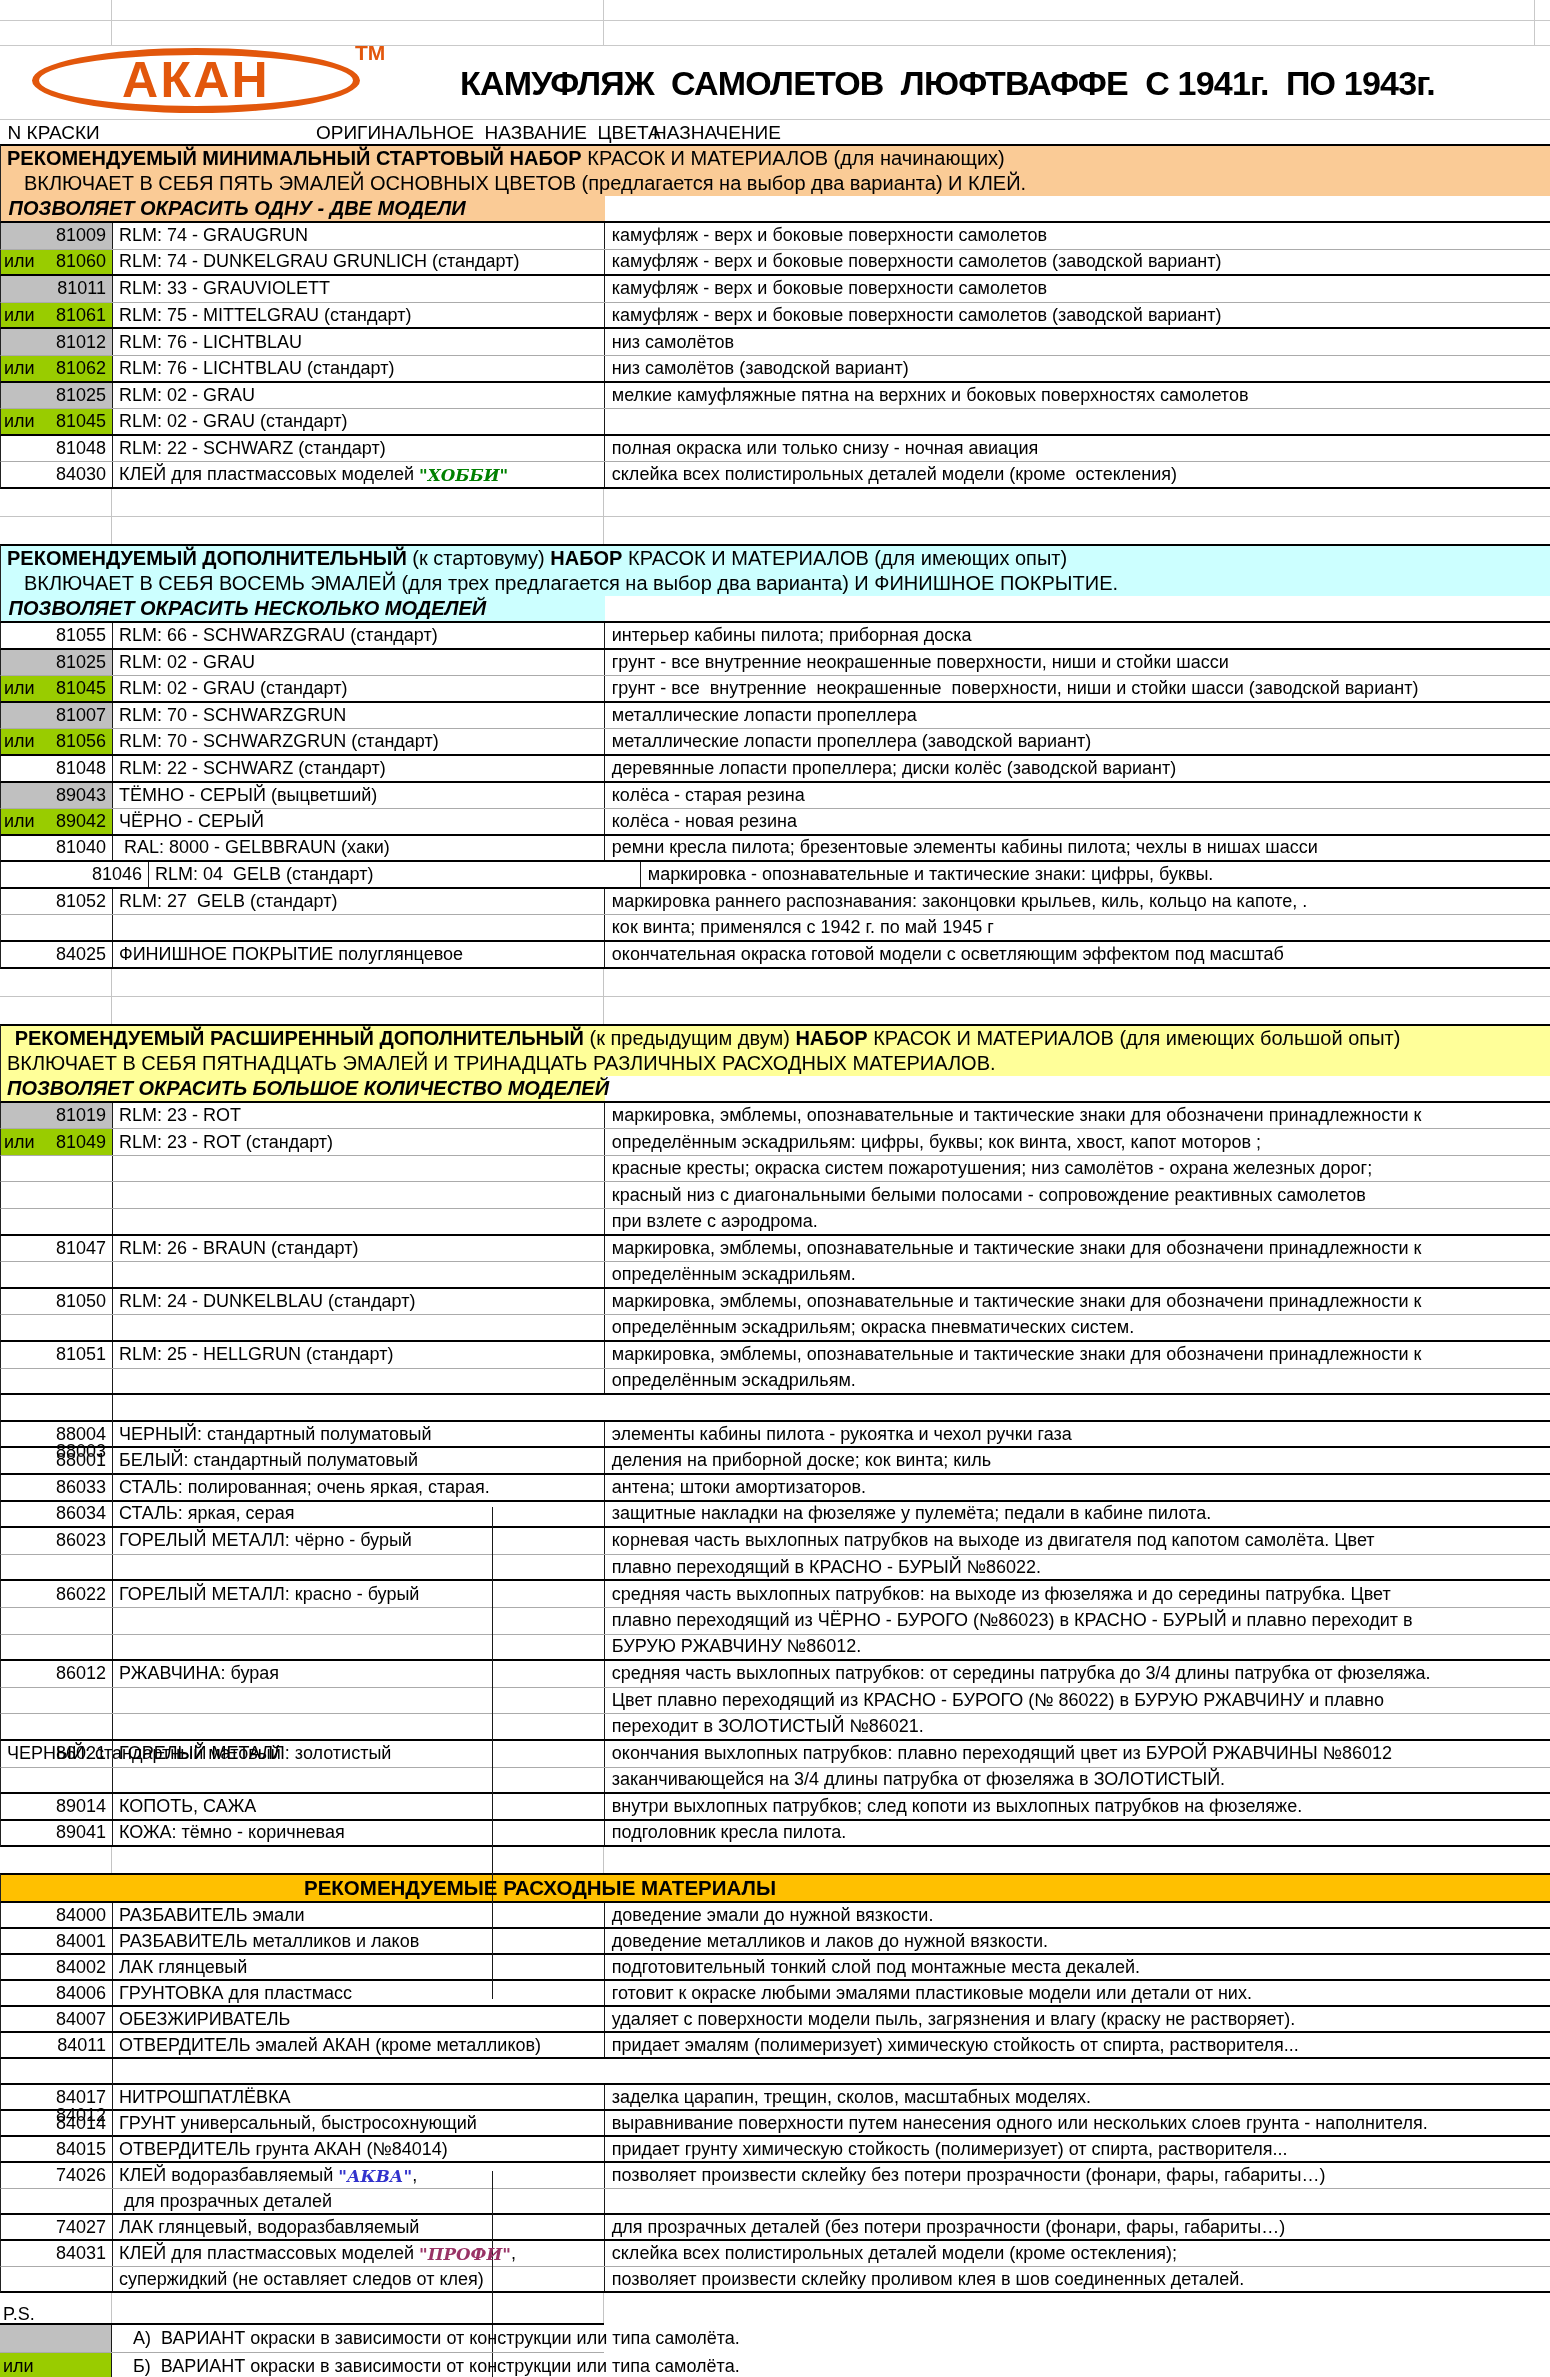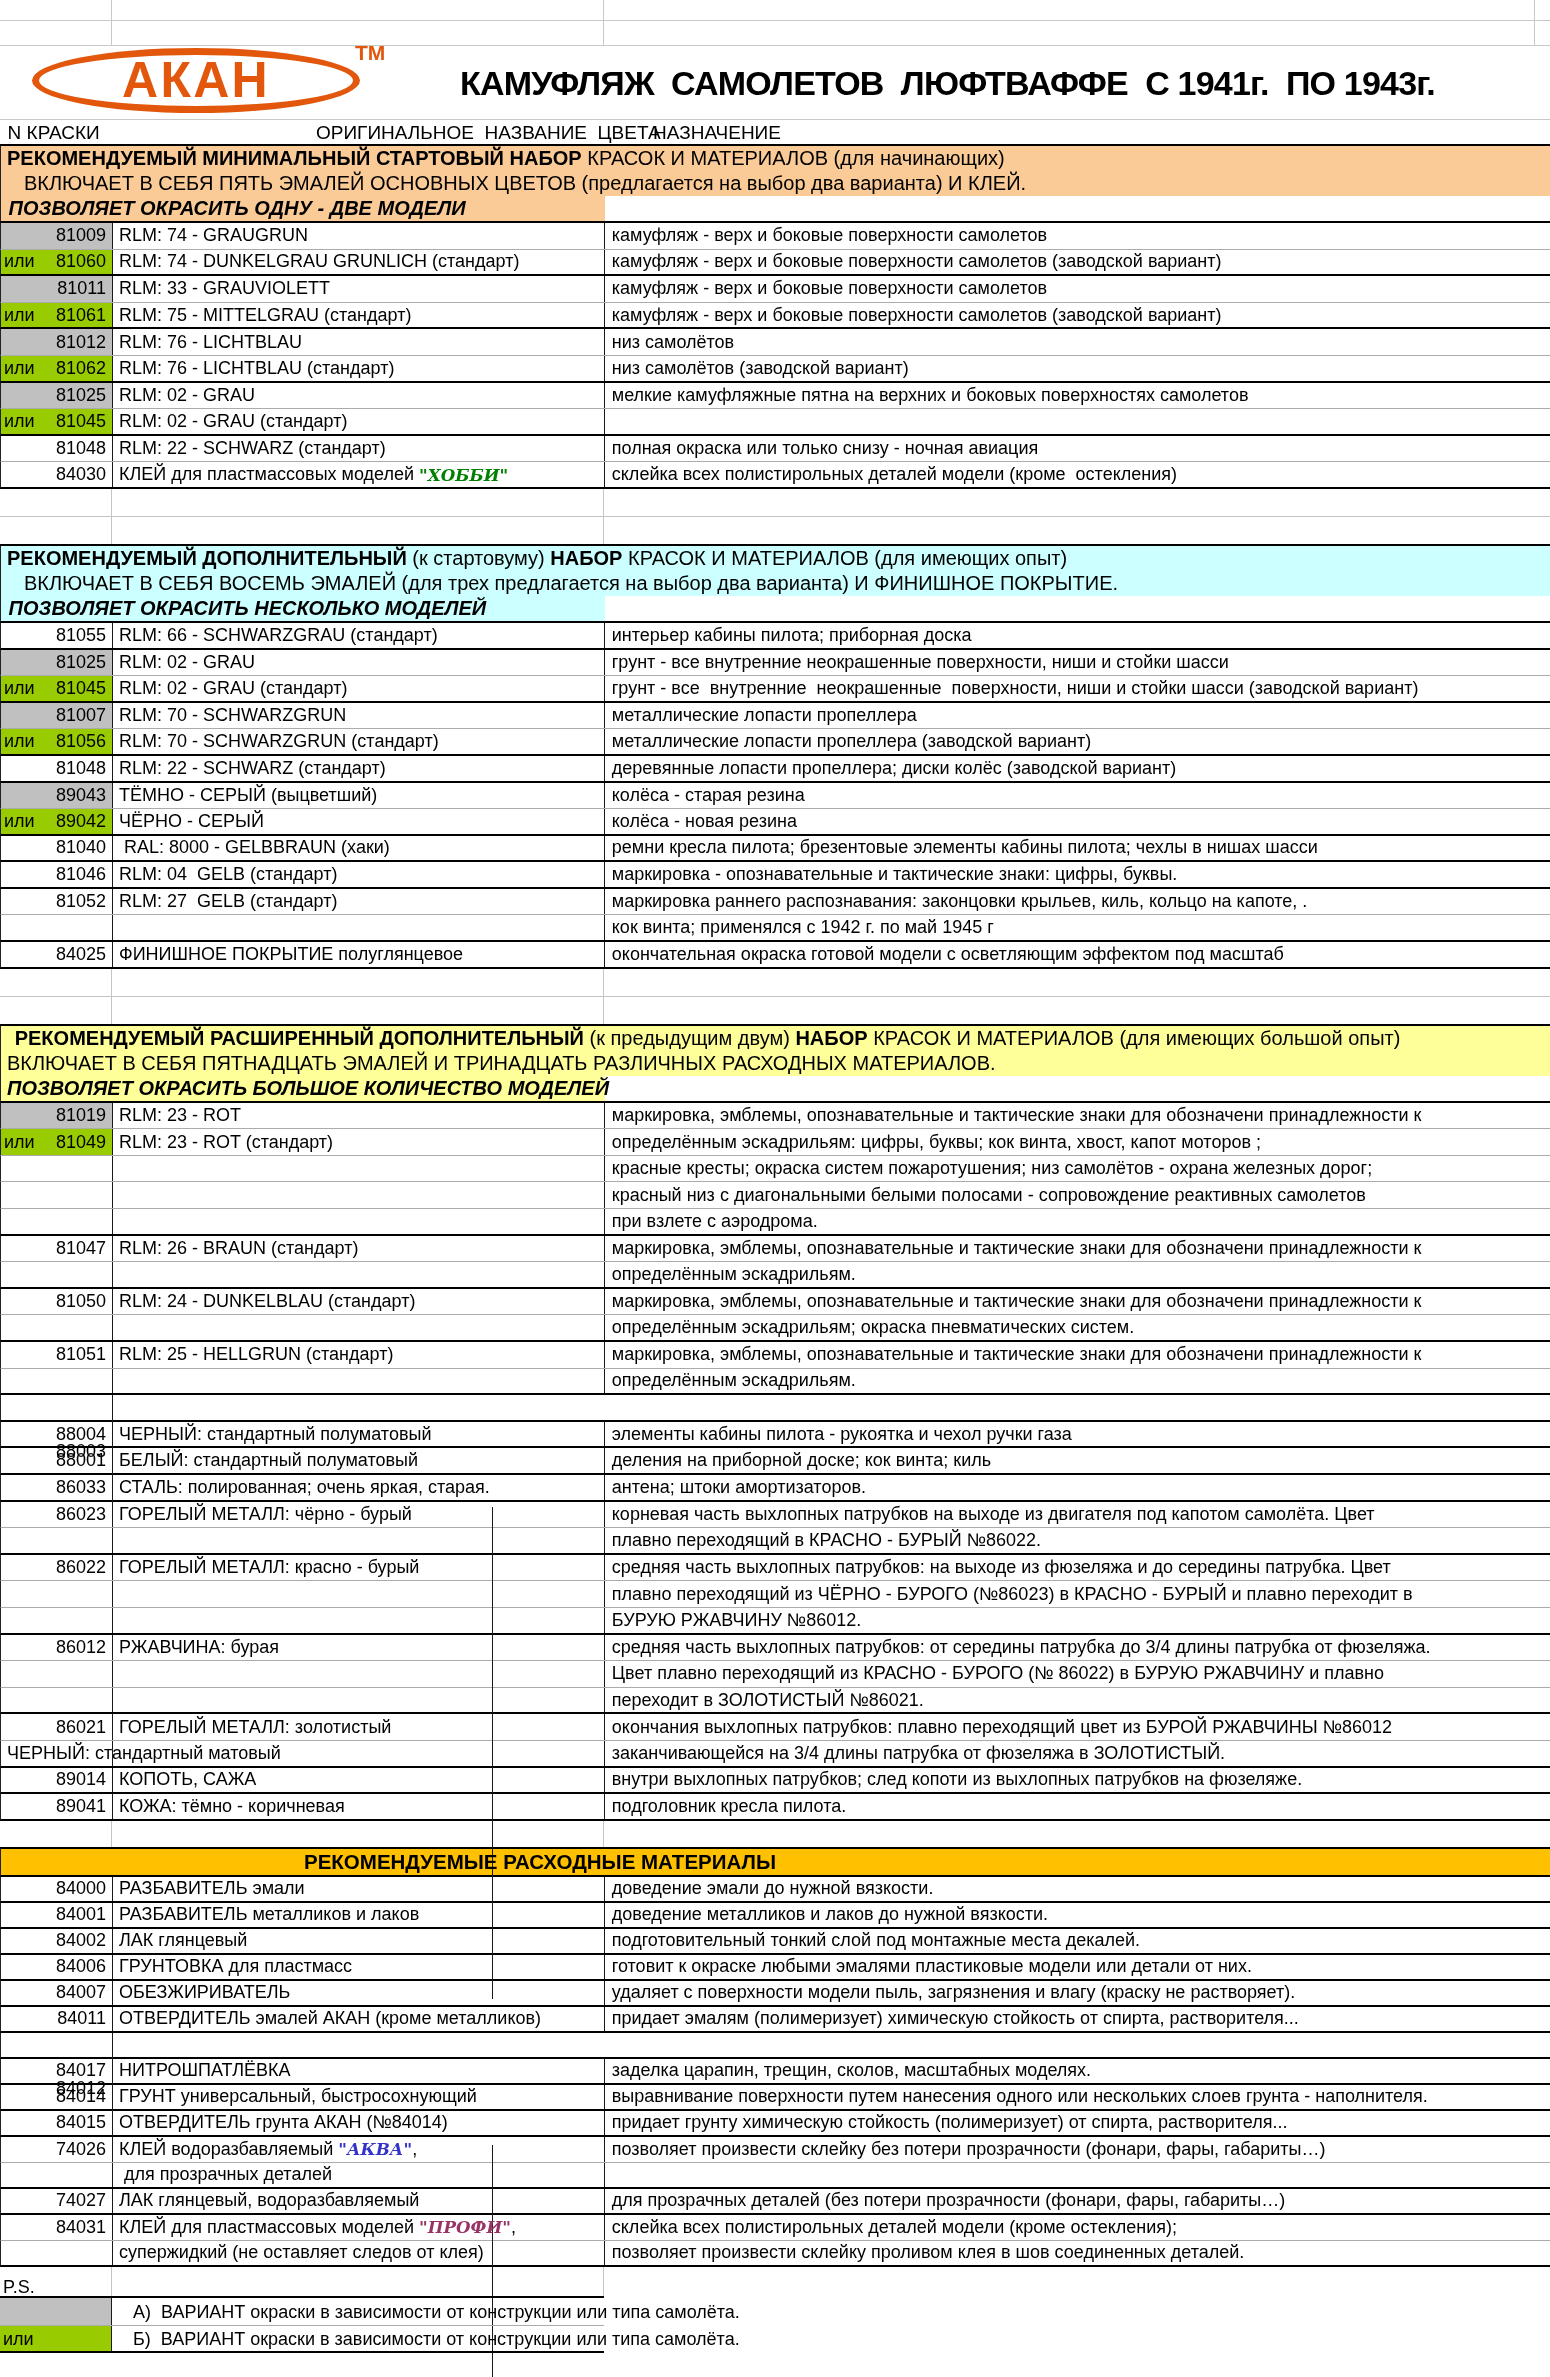--- a/index.html
+++ b/index.html
@@ -198,21 +198,21 @@
         <div class="row bb-thick" style="height: 26.6px;">
           <div class="c1" style="background: rgb(153, 204, 0);"><span class="pfx">или</span><span>89042</span></div>
           <div class="c2"><span>ЧЁРНО - СЕРЫЙ</span></div>
           <div class="c3">колёса - новая резина</div>
         </div>
         <div class="row bb-thick" style="height: 26.6px;">
           <div class="c1"><span>81040</span></div>
           <div class="c2"><span> RAL: 8000 - GELBBRAUN (хаки)</span></div>
           <div class="c3">ремни кресла пилота; брезентовые элементы кабины пилота; чехлы в нишах шасси</div>
         </div>
-        <div class="row bb-thick" style="height: 26.6px;">
+        <div class="row bb-thick" style="height: 26.6px; padding-left: 36px;">
           <div class="c1"><span>81046</span></div>
           <div class="c2"><span>RLM: 04  GELB (стандарт)</span></div>
           <div class="c3">маркировка - опознавательные и тактические знаки: цифры, буквы.</div>
         </div>
         <div class="row bb-thin" style="height: 26.6px;">
           <div class="c1"><span>81052</span></div>
           <div class="c2"><span>RLM: 27  GELB (стандарт)</span></div>
           <div class="c3">маркировка раннего распознавания: законцовки крыльев, киль, кольцо на капоте, .</div>
         </div>
         <div class="row bb-thick" style="height: 26.6px;">
@@ -304,20 +304,25 @@
         </div>
         <div class="row bb-thick" style="height: 26.6px;">
           <div class="c1"><span>88001</span></div>
           <div class="c2"><span>БЕЛЫЙ: стандартный полуматовый</span></div>
           <div class="c3">деления на приборной доске; кок винта; киль</div>
         </div>
         <div class="row bb-thick" style="height: 26.6px;">
           <div class="c1"><span>86033</span></div>
           <div class="c2"><span>СТАЛЬ: полированная; очень яркая, старая.</span></div>
           <div class="c3">антена; штоки амортизаторов.</div>
+        </div>
+        <div class="row bb-thick" style="height: 26.6px;">
+          <div class="c1"><span>86034</span></div>
+          <div class="c2"><span>СТАЛЬ: яркая, серая</span></div>
+          <div class="c3">защитные накладки на фюзеляже у пулемёта; педали в кабине пилота.</div>
         </div>
         <div class="row bb-thin" style="height: 26.6px;">
           <div class="c1"><span>86023</span></div>
           <div class="c2"><span>ГОРЕЛЫЙ МЕТАЛЛ: чёрно - бурый</span></div>
           <div class="c3">корневая часть выхлопных патрубков на выходе из двигателя под капотом самолёта. Цвет</div>
         </div>
         <div class="row bb-thick" style="height: 26.6px;">
           <div class="c1"><span></span></div>
           <div class="c2"><span></span></div>
           <div class="c3">плавно переходящий в КРАСНО - БУРЫЙ №86022.</div>

